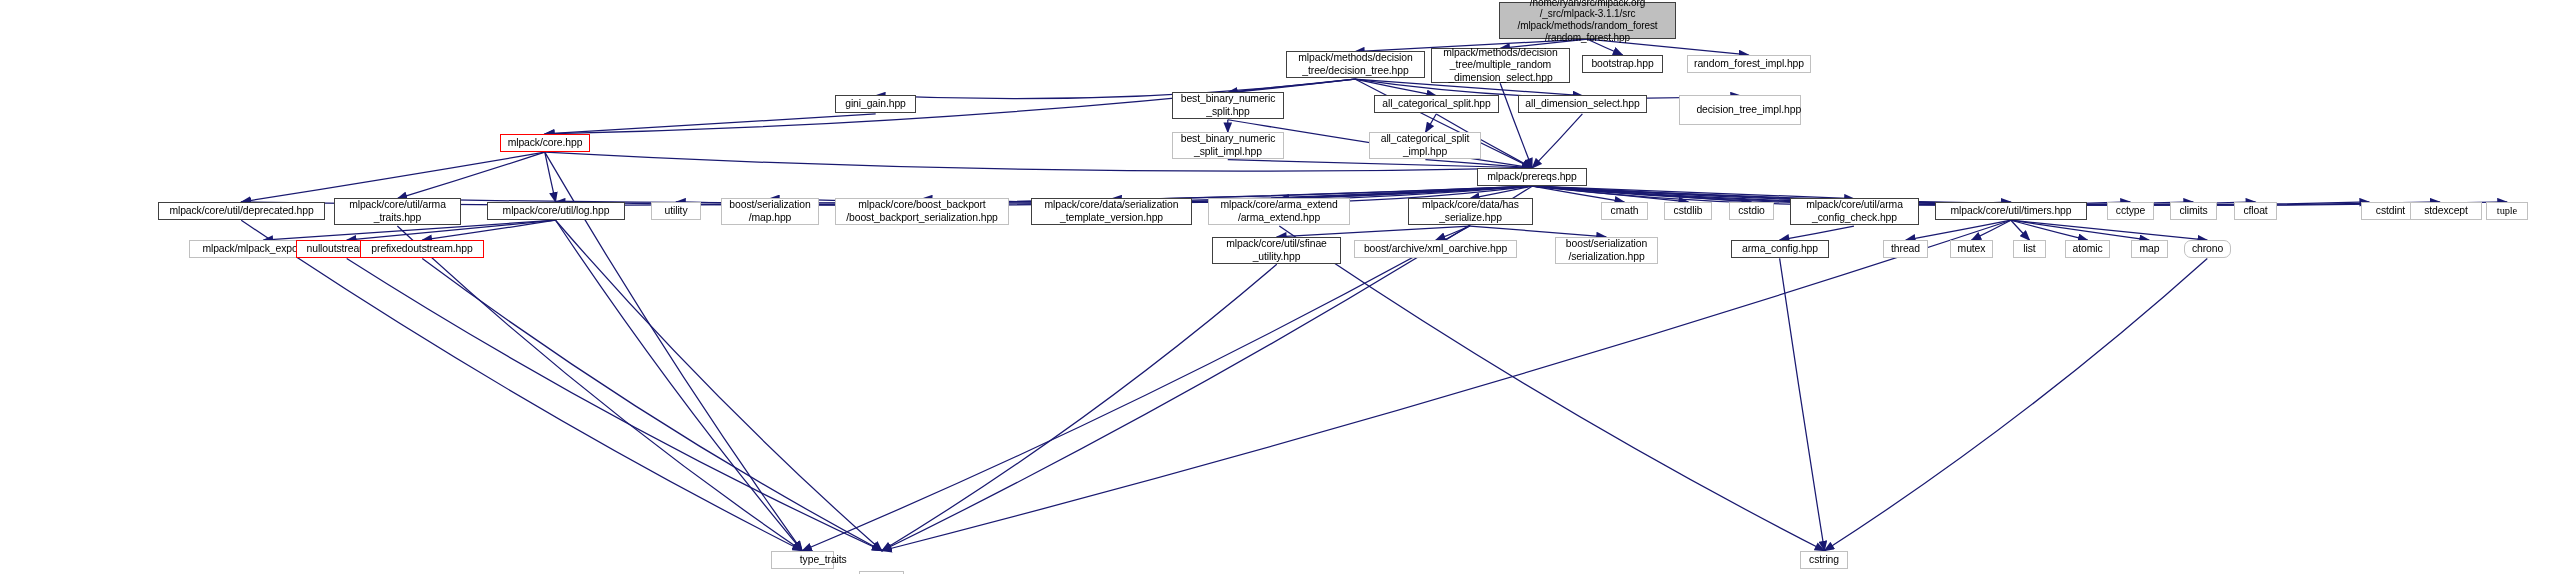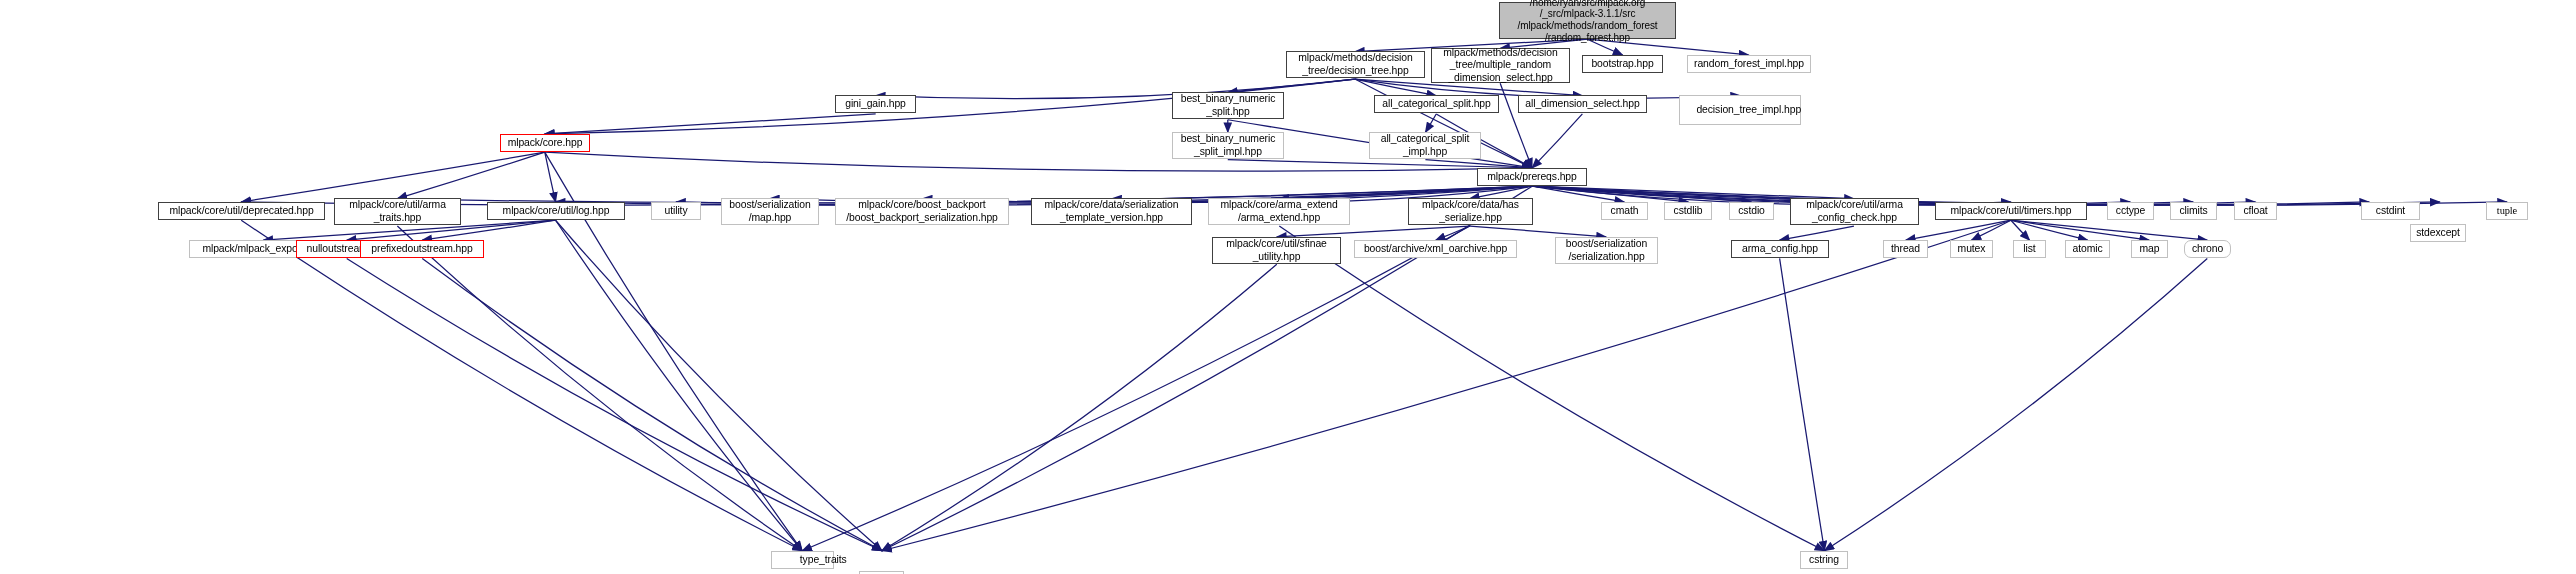--- a/index.html
+++ b/index.html
@@ -178,21 +178,21 @@
       <div class="node" style="left: 1601px; top: 202px; width: 47px; height: 18px;">cmath</div>
       <div class="node" style="left: 1664px; top: 202px; width: 48px; height: 18px;">cstdlib</div>
       <div class="node" style="left: 1729px; top: 202px; width: 45px; height: 18px;">cstdio</div>
       <div class="node solid" style="left: 1790px; top: 198px; width: 129px; height: 27px;">mlpack/core/util/arma
 _config_check.hpp</div>
       <div class="node solid" style="left: 1935px; top: 202px; width: 152px; height: 18px;">mlpack/core/util/timers.hpp</div>
       <div class="node" style="left: 2107px; top: 202px; width: 47px; height: 18px;">cctype</div>
       <div class="node" style="left: 2170px; top: 202px; width: 47px; height: 18px;">climits</div>
       <div class="node" style="left: 2234px; top: 202px; width: 43px; height: 18px;">cfloat</div>
       <div class="node" style="left: 2345px; top: 202px; width: 59px; height: 18px; margin-left: 16px;">cstdint</div>
-      <div class="node" style="left: 2410px; top: 202px; width: 56px; height: 18px; margin-top: 22px;">stdexcept</div>
+      <div class="node" style="left: 2410px; top: 202px; width: 72px; height: 18px;">stdexcept</div>
       <div class="node" style="left: 2486px; top: 202px; width: 42px; height: 18px; font-family: Liberation Serif, serif;">tuple</div>
       <div class="node" style="left: 189px; top: 240px; width: 148px; height: 18px;">mlpack/mlpack_export.hpp</div>
       <div class="node red" style="left: 296px; top: 240px; width: 102px; height: 18px;">nulloutstream.hpp</div>
       <div class="node red" style="left: 360px; top: 240px; width: 124px; height: 18px;">prefixedoutstream.hpp</div>
       <div class="node solid" style="left: 1212px; top: 237px; width: 129px; height: 27px;">mlpack/core/util/sfinae
 _utility.hpp</div>
       <div class="node" style="left: 1354px; top: 240px; width: 163px; height: 18px;">boost/archive/xml_oarchive.hpp</div>
       <div class="node" style="left: 1555px; top: 237px; width: 103px; height: 27px;">boost/serialization
 /serialization.hpp</div>
       <div class="node solid" style="left: 1731px; top: 240px; width: 98px; height: 18px;">arma_config.hpp</div>

